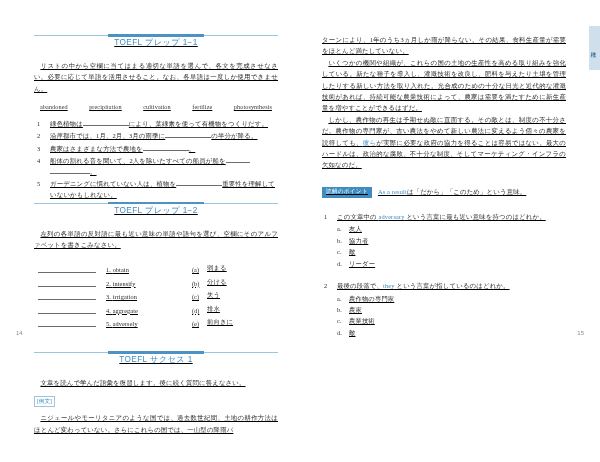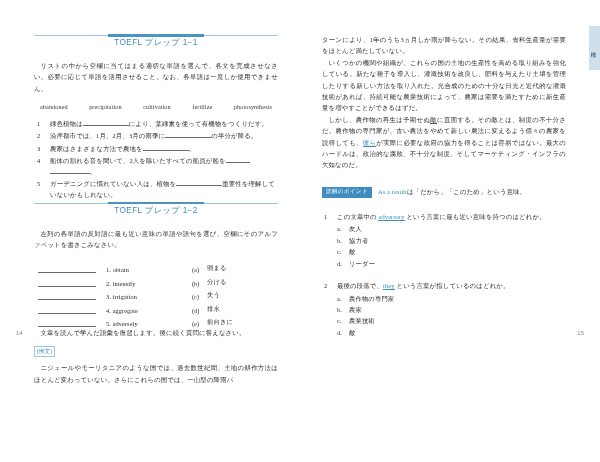--- a/index.html
+++ b/index.html
@@ -14,20 +14,21 @@
     position: relative;
     width: 600px; height: 462px;
     background: #ffffff;
     display: flex;
   }
   .page {
     position: relative;
     width: 300px; height: 352px;
     background: #ffffff;
     padding: 0;
+    text-decoration: underline;
   }
   .page-left  { padding: 34px 22px 0 34px; }
   .page-right { padding: 34px 34px 0 22px; }
 
   
   .sec-head {
     position: relative;
     margin: 0 0 9px 0;
     height: 17px;
   }
@@ -317,20 +318,25 @@
       </div>
       <div class="match-row">
         <div class="match-answer"></div>
         <div class="match-term"><span>5.</span> <span>adversely</span></div>
         <div class="match-letter">(e)</div>
         <div class="match-mean">前向きに</div>
       </div>
     </div>
 
     
+    <div class="sec-head" style="margin-top:24px;">
+      <div class="sec-rule"></div>
+      <div class="sec-rule-strong"></div>
+      <div class="sec-title">TOEFL サクセス 1</div>
+    </div>
 
     <div class="body-ja indent">文章を読んで学んだ語彙を復習します。後に続く質問に答えなさい。</div>
 
     <div class="tag-example">[例文]</div>
 
     <div class="body-ja indent">ニジェールやモーリタニアのような国では、過去数世紀間、土地の耕作方法はほとんど変わっていない。さらにこれらの国では、一山型の降雨パ</div>
 
     <div class="folio folio-left">14</div>
   </div>
 

